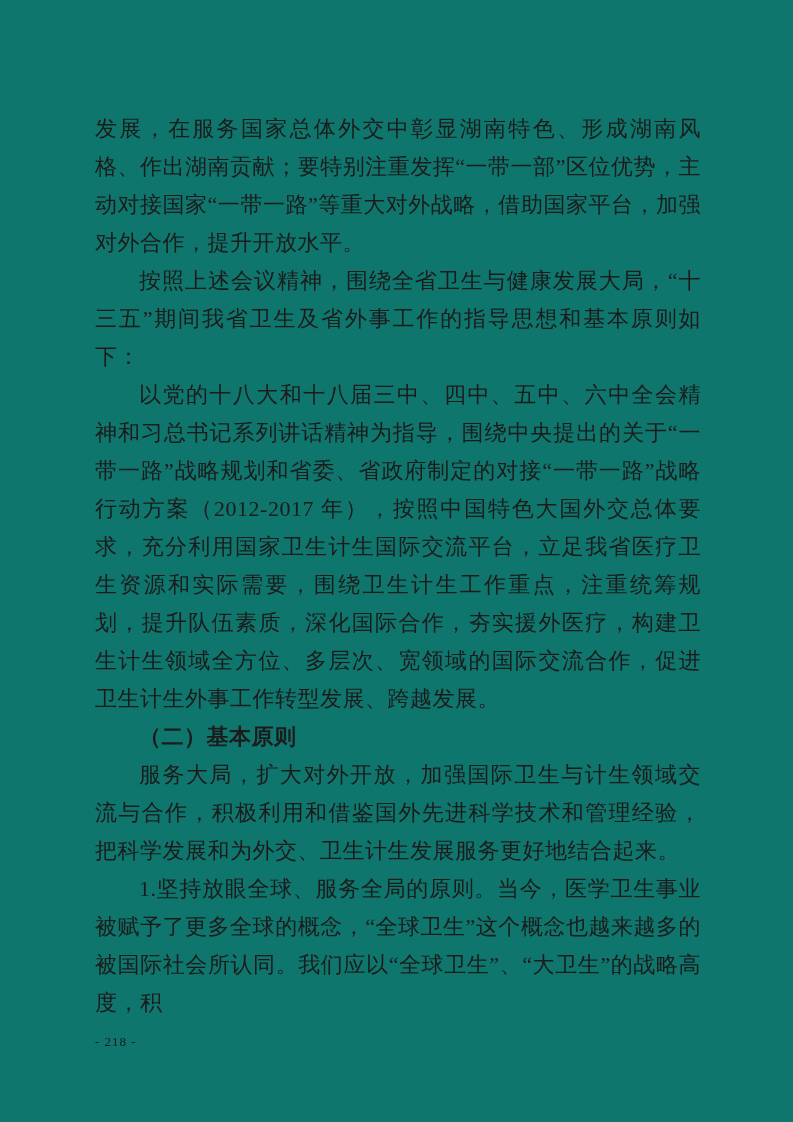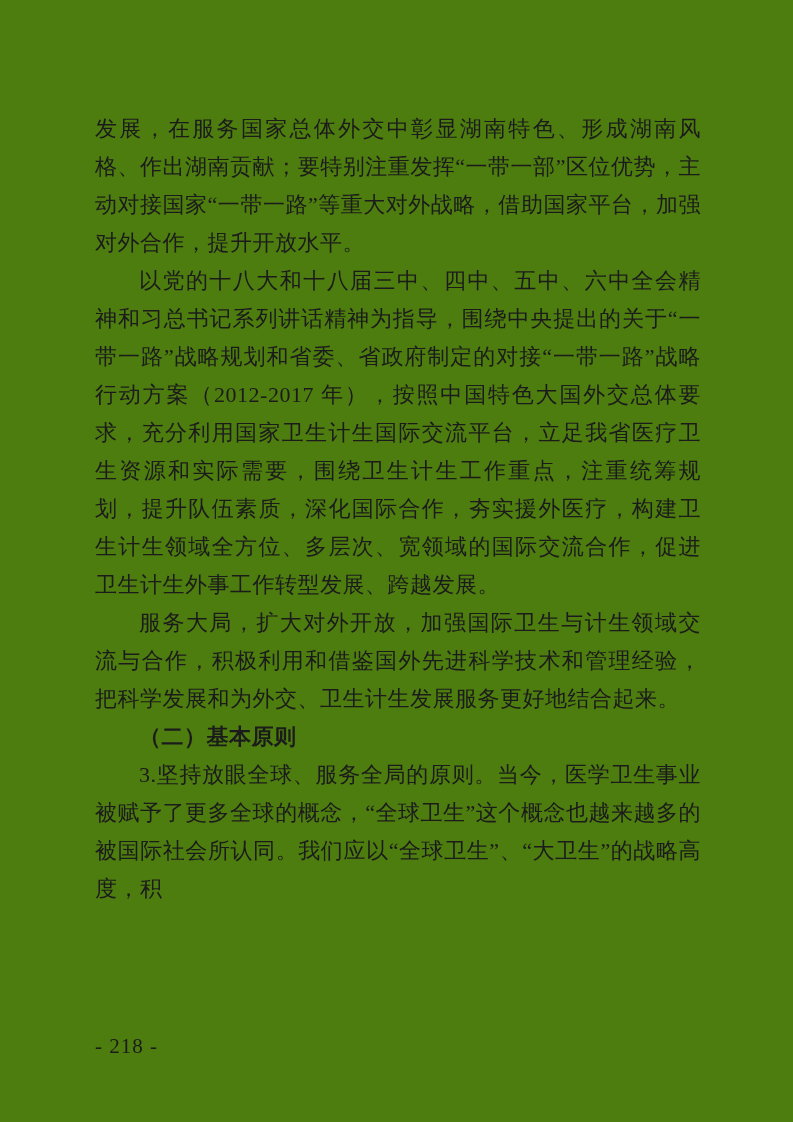--- a/index.html
+++ b/index.html
@@ -4,21 +4,21 @@
 <style>
   html, body {
     margin: 0;
     padding: 0;
     background: #ffffff;
   }
   .page {
     position: relative;
     width: 793px;
     height: 1122px;
-    background: #4d7c0f;
+    background: #0f766e;
     overflow: hidden;
     font-family: "Liberation Serif", "DejaVu Serif", serif;
     color: #1b1b1b;
   }
   .content {
     position: absolute;
     left: 95px;
     top: 110px;
     width: 606px;
     font-size: 22px;
@@ -33,30 +33,31 @@
   .para.no-indent {
     text-indent: 0;
   }
   .para.heading {
     font-weight: bold;
   }
   .footer {
     position: absolute;
     left: 95px;
     top: 1034px;
-    font-size: 21px;
+    font-size: 13px;
     letter-spacing: 1px;
     color: #1b1b1b;
   }
 </style>
 </head>
 <body>
 
 <div class="page">
   <div class="content">
     <p class="para no-indent">发展，在服务国家总体外交中彰显湖南特色、形成湖南风格、作出湖南贡献；要特别注重发挥“一带一部”区位优势，主动对接国家“一带一路”等重大对外战略，借助国家平台，加强对外合作，提升开放水平。</p>
+    <p class="para">按照上述会议精神，围绕全省卫生与健康发展大局，“十三五”期间我省卫生及省外事工作的指导思想和基本原则如下：</p>
     <p class="para">以党的十八大和十八届三中、四中、五中、六中全会精神和习总书记系列讲话精神为指导，围绕中央提出的关于“一带一路”战略规划和省委、省政府制定的对接“一带一路”战略行动方案（2012-2017 年），按照中国特色大国外交总体要求，充分利用国家卫生计生国际交流平台，立足我省医疗卫生资源和实际需要，围绕卫生计生工作重点，注重统筹规划，提升队伍素质，深化国际合作，夯实援外医疗，构建卫生计生领域全方位、多层次、宽领域的国际交流合作，促进卫生计生外事工作转型发展、跨越发展。</p>
+    <p class="para heading">（二）基本原则</p>
     <p class="para">服务大局，扩大对外开放，加强国际卫生与计生领域交流与合作，积极利用和借鉴国外先进科学技术和管理经验，把科学发展和为外交、卫生计生发展服务更好地结合起来。</p>
-    <p class="para heading">（二）基本原则</p>
-    <p class="para">3.坚持放眼全球、服务全局的原则。当今，医学卫生事业被赋予了更多全球的概念，“全球卫生”这个概念也越来越多的被国际社会所认同。我们应以“全球卫生”、“大卫生”的战略高度，积</p>
+    <p class="para">1.坚持放眼全球、服务全局的原则。当今，医学卫生事业被赋予了更多全球的概念，“全球卫生”这个概念也越来越多的被国际社会所认同。我们应以“全球卫生”、“大卫生”的战略高度，积</p>
   </div>
   <div class="footer">- 218 -</div>
 </div>
 
 </body></html>

